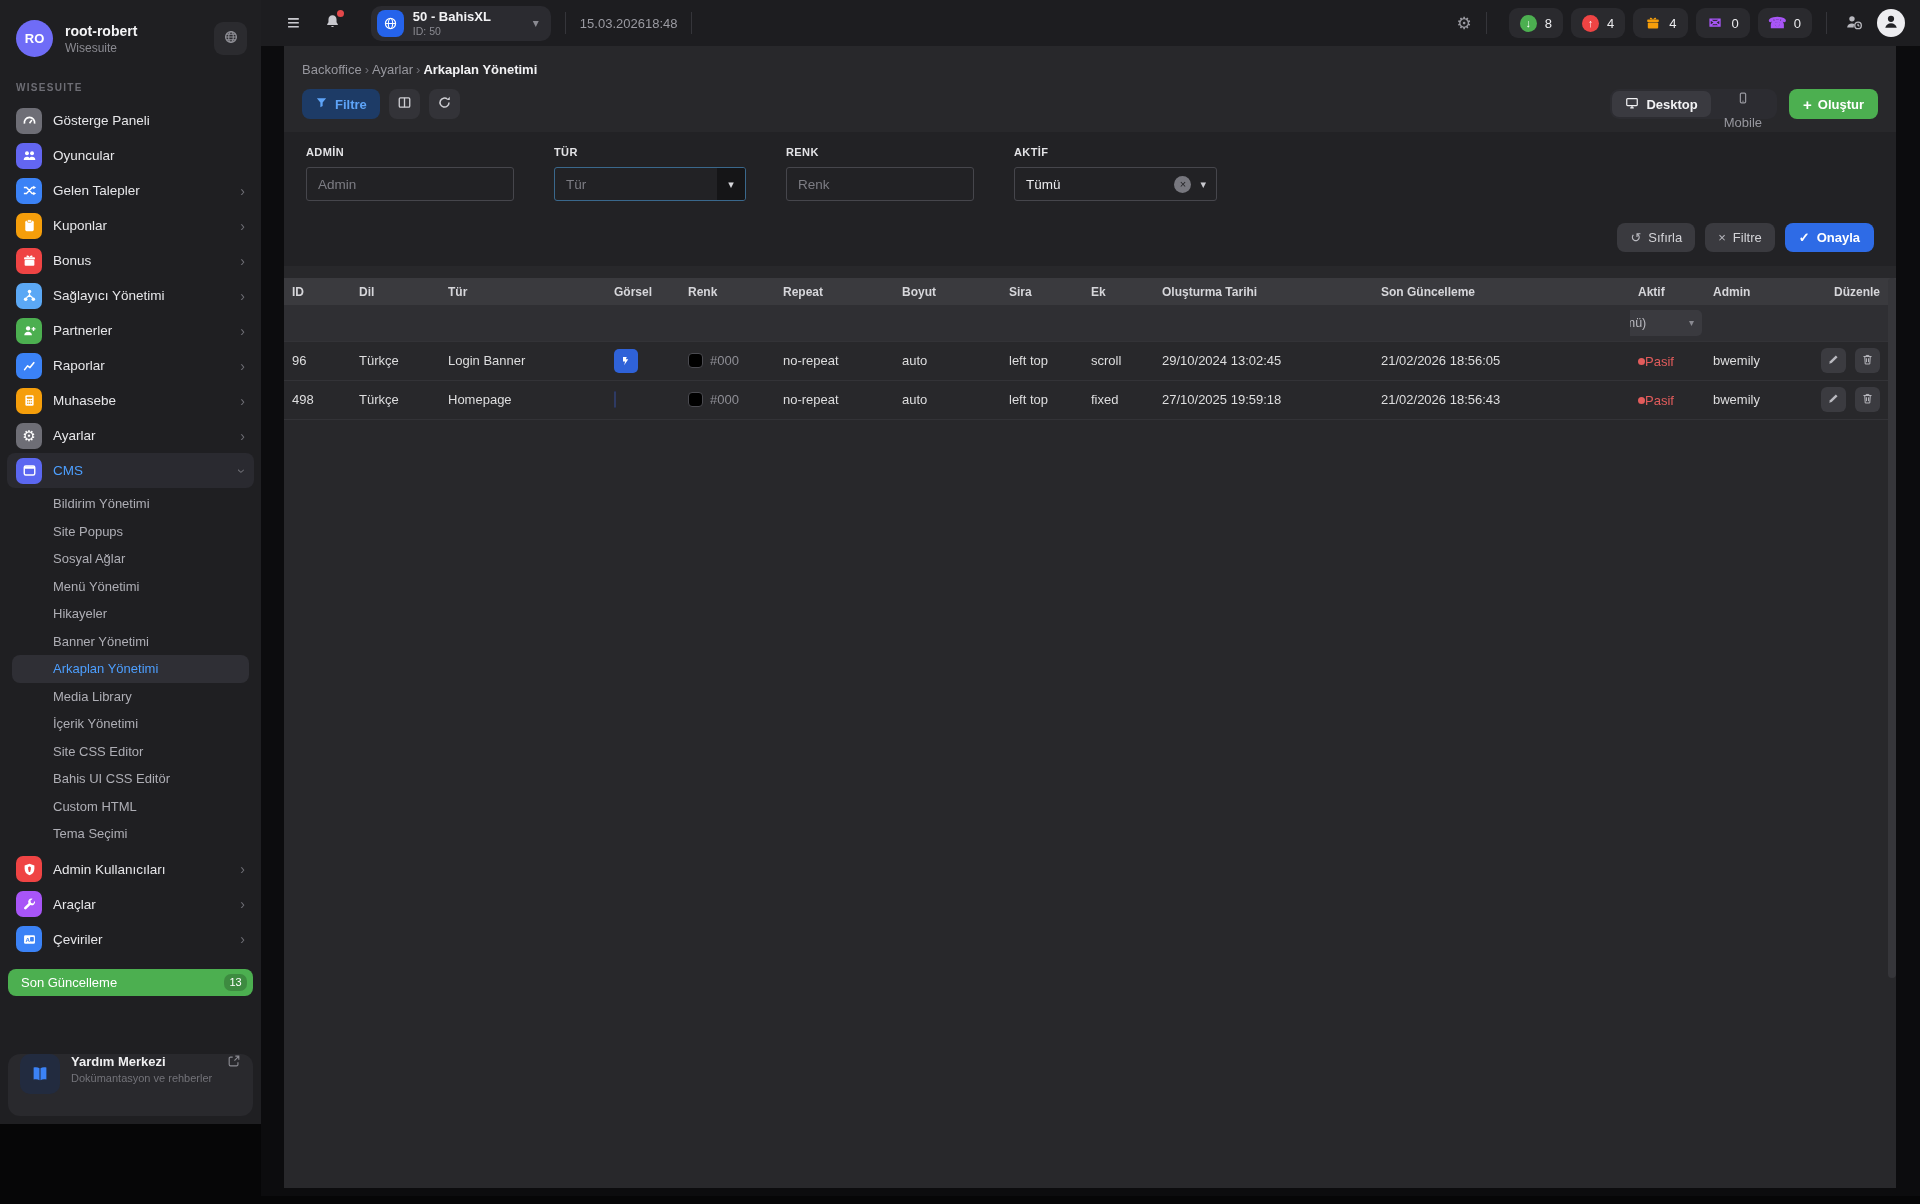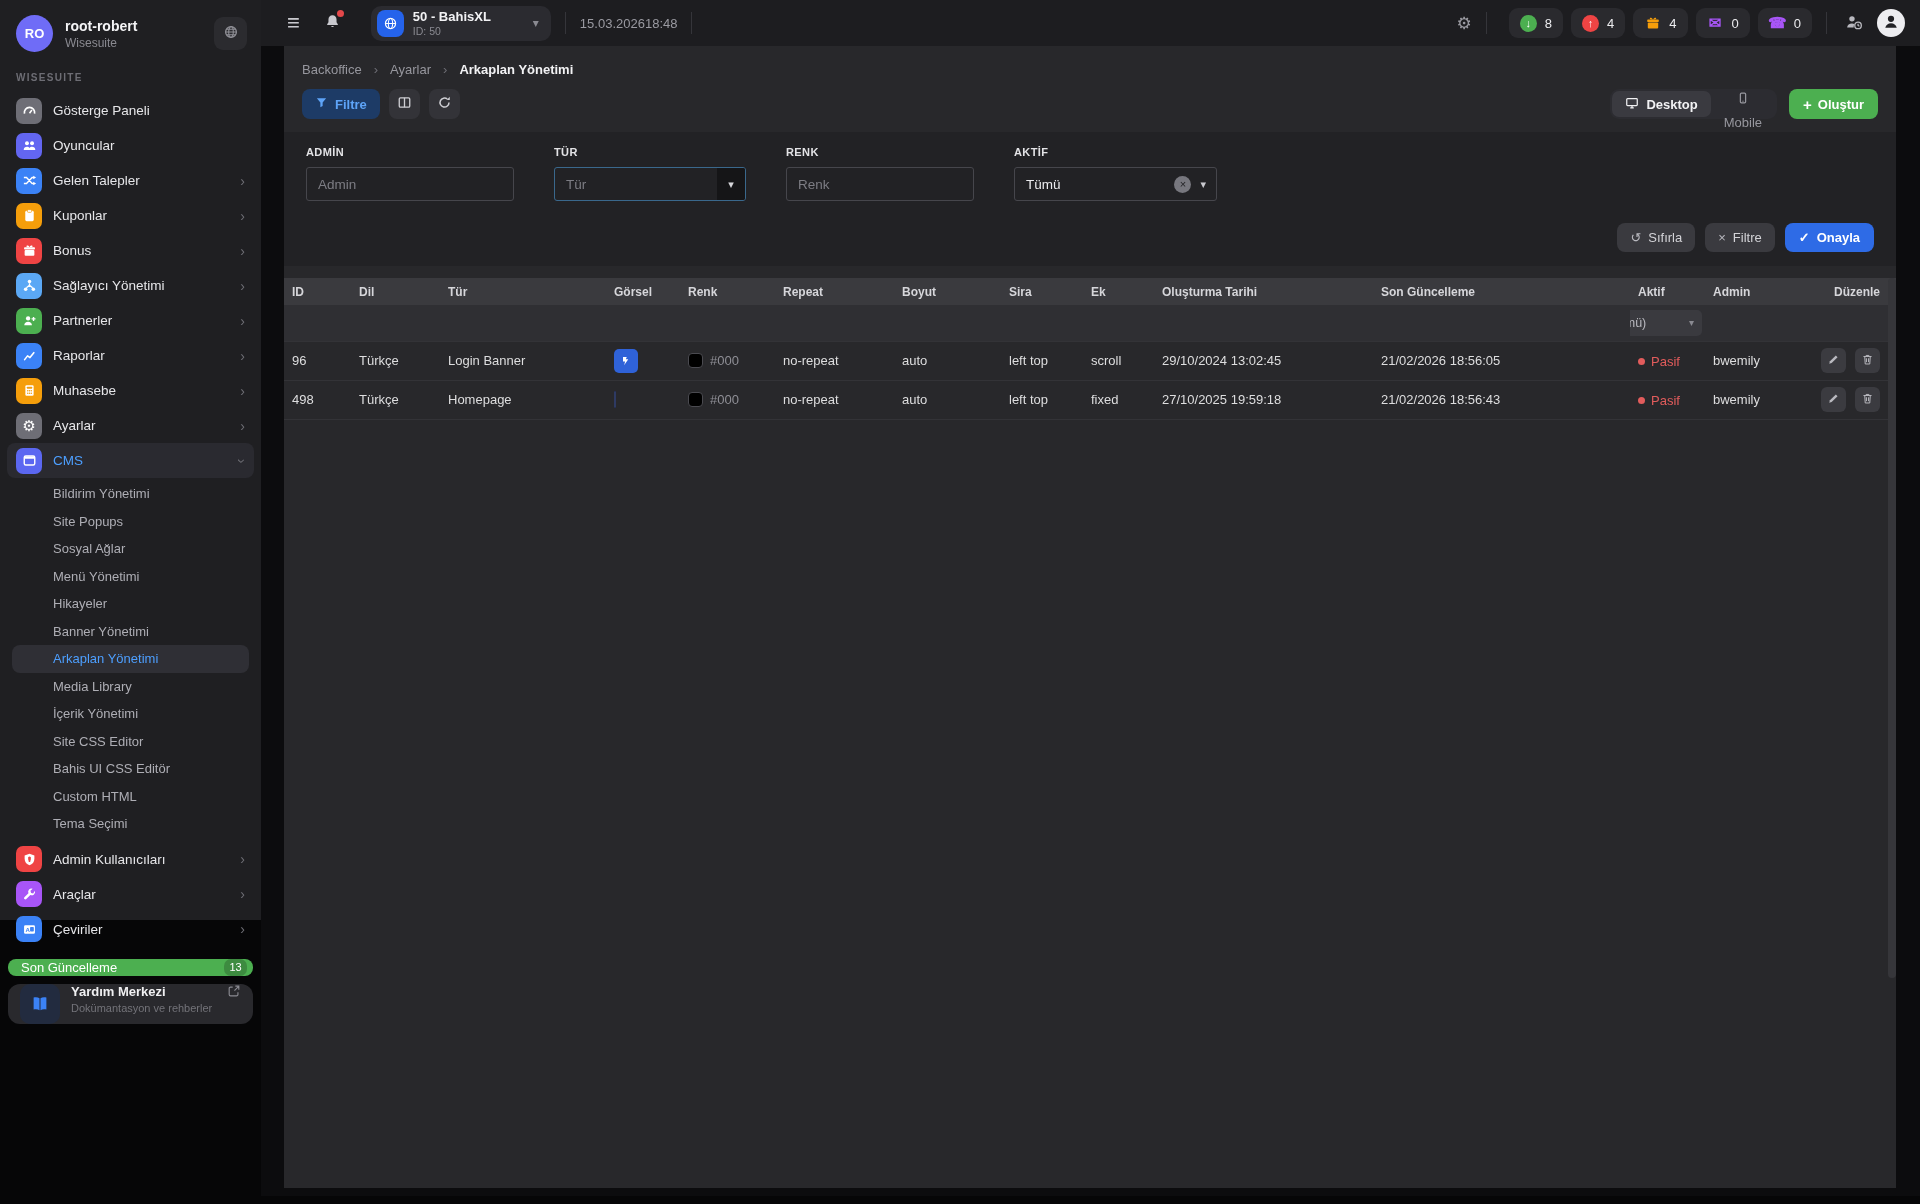--- a/index.html
+++ b/index.html
@@ -1,20 +1,20 @@
 <!DOCTYPE html>
 <html><head>
 <meta charset="utf-8">
 <style>
   * { margin:0; padding:0; box-sizing:border-box; }
   html,body { width:1920px; height:1204px; background:#060607; font-family:"Liberation Sans", sans-serif; overflow:hidden; }
   .app { display:flex; width:1920px; height:1204px; color:#ececef; }
 
   
-  .sidebar { width:261px; height:920px; background:#1f1f22; display:flex; flex-direction:column; flex:none; }
+  .sidebar { width:261px; height:1124px; background:#1f1f22; display:flex; flex-direction:column; flex:none; }
   .user-row { display:flex; align-items:center; padding:15px 14px 0 16px; height:62px; }
   .avatar { width:37px; height:37px; border-radius:50%; background:#6f6cf7; color:#fff; font-size:13px; font-weight:bold; display:flex; align-items:center; justify-content:center; flex:none; }
   .user-meta { margin-left:12px; }
   .user-name { font-size:14px; font-weight:700; color:#f4f4f6; }
   .user-org { font-size:12px; color:#8a8a91; margin-top:2px; }
   .globe-btn { margin-left:auto; width:33px; height:33px; border-radius:9px; background:#2b2b2f; border:none; color:#8f8f96; display:flex; align-items:center; justify-content:center; cursor:pointer; }
   .section-label { padding:20px 16px 4px; font-size:10px; font-weight:700; letter-spacing:1.3px; color:#6d6d74; }
   .nav { padding:6px 7px 0; }
   .nav-item { display:flex; align-items:center; height:35px; padding:0 9px; border-radius:8px; cursor:pointer; }
   .nav-icon { width:26px; height:26px; border-radius:7px; display:flex; align-items:center; justify-content:center; margin-right:11px; flex:none; color:#fff; }
@@ -58,21 +58,21 @@
   .badge-pill { height:30px; background:#2a2a2e; border-radius:9px; display:flex; align-items:center; padding:0 11px; margin-left:8px; cursor:pointer; }
   .badge-ico { width:17px; height:17px; border-radius:50%; display:flex; align-items:center; justify-content:center; font-size:11px; font-weight:bold; color:#fff; }
   .badge-ico.plain { background:none; font-size:15px; }
   .badge-val { margin-left:8px; font-size:13px; color:#ececef; }
   .tb-user { margin-left:4px; color:#b9b9bf; }
   .tb-avatar { width:28px; height:28px; border-radius:50%; background:#ededf0; margin-left:14px; display:flex; align-items:center; justify-content:center; }
 
   .content { flex:1; padding:0 24px 8px 23px; }
   .panel { background:#28282b; height:1142px; position:relative; }
 
-  .breadcrumb { padding:16px 18px 0; font-size:13px; display:flex; align-items:center; gap:12px; }
+  .breadcrumb { padding:16px 18px 0; font-size:13px; display:flex; align-items:center; gap:3px; }
   .bc-link { color:#97979e; cursor:pointer; }
   .bc-sep { color:#6d6d74; font-size:13px; }
   .bc-current { color:#f2f2f4; font-weight:700; }
 
   .toolbar { display:flex; align-items:center; padding:12px 18px 0; }
   .btn { border:none; border-radius:8px; font-family:"Liberation Sans", sans-serif; cursor:pointer; display:inline-flex; align-items:center; justify-content:center; }
   .btn-filtre { height:30px; padding:0 13px; background:#1d3b66; color:#5ea4f8; font-size:13px; font-weight:700; gap:7px; }
   .btn-filtre svg { width:13px; height:13px; }
   .tool-iconbtn { width:31px; height:30px; background:#333338; color:#cfcfd4; border-radius:8px; margin-left:9px; }
   .tool-iconbtn svg { width:15px; height:15px; }
@@ -112,21 +112,21 @@
   td { font-size:13px; color:#dededf; padding-left:8px; height:39px; border-bottom:1px solid #333337; white-space:nowrap; overflow:hidden; }
   .mini-select { width:104px; height:26px; margin-left:-40px; background:#3a3a3f; border-radius:5px; display:flex; align-items:center; padding:0 8px; cursor:pointer; }
   .mini-select .txt { font-size:12.5px; color:#b9b9bf; }
   .mini-select .car { margin-left:auto; color:#8a8a91; font-size:10px; }
   .thumb-login { width:24px; height:24px; border-radius:5px; background:#2f62d8; display:flex; align-items:center; justify-content:center; }
   .thumb-login svg { width:12px; height:12px; }
   .thumb-home { width:38px; height:25px; border-radius:4px; background:#1d2440; border:1px solid #2e3a63;
     background-image:repeating-linear-gradient(#1d2440 0 4px, #5a6da8 4px 5.5px); background-size:60% 60%; background-position:6px 7px; background-repeat:no-repeat; }
   .swatch { display:inline-block; width:15px; height:15px; border-radius:4px; background:#000; border:1px solid #4a4a50; vertical-align:-3px; margin-right:7px; }
   .hexval { color:#8f8f96; }
-  .status { display:inline-flex; align-items:center; gap:6px; color:#e25c5c; }
+  .status { display:inline-flex; align-items:center; color:#e25c5c; }
   .status .dot { width:7px; height:7px; border-radius:50%; background:#e25c5c; }
   .rowbtn { width:25px; height:25px; border-radius:6px; background:#3b3b40; border:none; color:#b9b9bf; cursor:pointer; display:inline-flex; align-items:center; justify-content:center; margin-left:5px; }
   .rowbtn svg { width:13px; height:13px; }
   .vtrack { position:absolute; top:0; right:0; width:8px; height:700px; background:#36363a; border-radius:4px; }
 </style>
 </head>
 <body>
 
 <div class="app">
 

